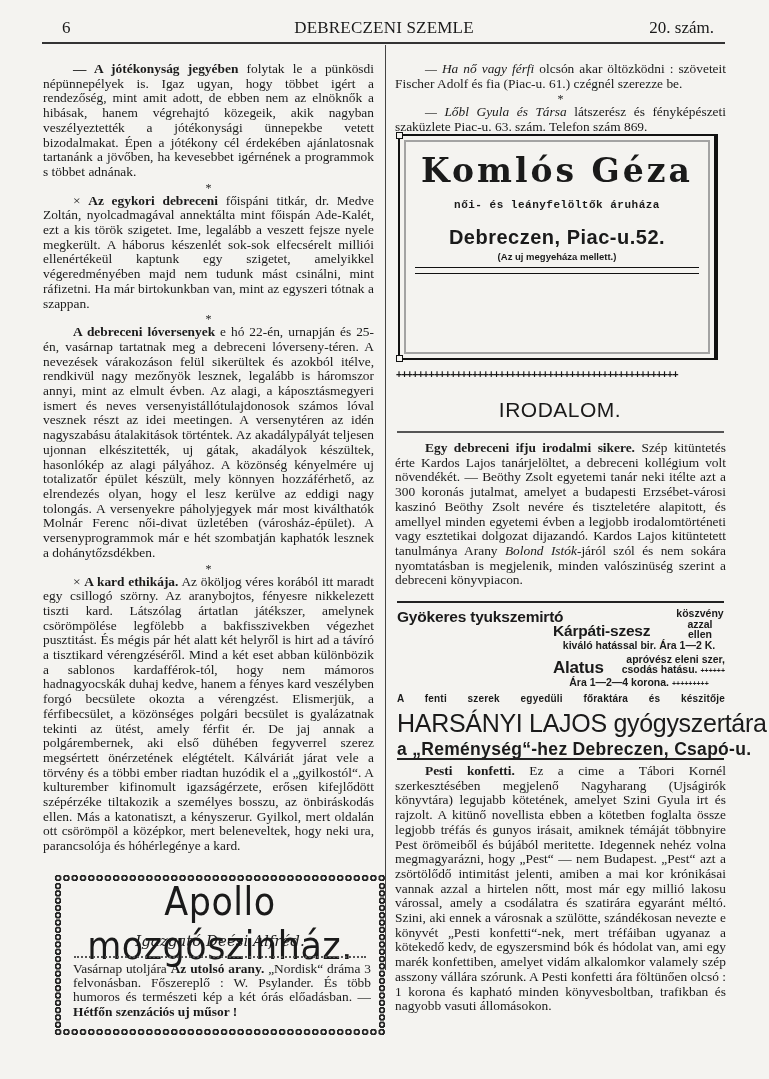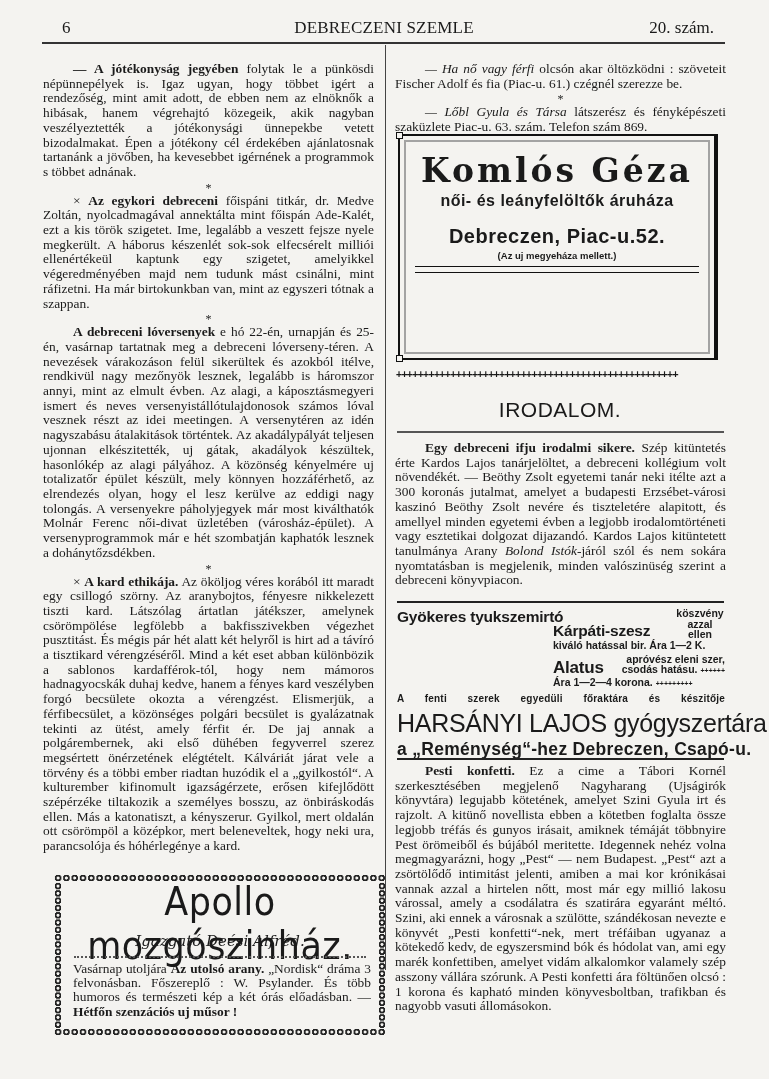--- a/index.html
+++ b/index.html
@@ -36,21 +36,21 @@
     border-top: 2px solid #111; border-left: 2px solid #111; border-bottom: 2px solid #111; border-right: 4px solid #111;
     box-sizing: border-box;
   }
   .ad-komlos .inner {
     position: absolute; left: 4px; right: 4px; top: 4px; bottom: 4px;
     border: 2px solid #a3a3a3;
     text-align: center;
   }
   .ad-komlos .corner { position: absolute; width: 5px; height: 5px; border: 1.5px solid #111; background: #f4f3f0; }
   .ad-komlos .k-name { font-family: "DejaVu Serif", serif; font-weight: 900; font-size: 33px; letter-spacing: 3px; margin-top: 11px; line-height: 36px; }
-  .ad-komlos .k-sub { font-family: Liberation Sans, sans-serif; font-weight: bold; font-size: 16px; margin-top: 3px; letter-spacing: 0.5px; }
+  .ad-komlos .k-sub { font-family: Liberation Mono, monospace; font-weight: bold; font-size: 11px; margin-top: 10px; letter-spacing: 0.5px; }
   .ad-komlos .k-addr { font-family: Liberation Sans, sans-serif; font-weight: 900; font-size: 20px; margin-top: 15px; letter-spacing: 0.5px; }
   .ad-komlos .k-note { font-family: "Liberation Sans", sans-serif; font-weight: bold; font-size: 9.5px; margin-top: 2px; }
   .ad-komlos .k-rule { height: 5px; border-top: 1.5px solid #111; border-bottom: 1.5px solid #111; margin: 5px 9px 0 9px; }
   .ad-komlos .k-body { font-family: "Liberation Sans", sans-serif; font-weight: bold; font-size: 21px; line-height: 24px; margin: 6px 10px 0 10px; text-align: justify; text-align-last: justify; letter-spacing: -0.3px; }
 
   .plus-row { position: absolute; left: 396px; top: 369px; width: 326px; font-size: 10px; letter-spacing: -0.6px; overflow: hidden; white-space: nowrap; font-family: "DejaVu Sans Mono", monospace; font-weight: bold; line-height: 10px; }
 
   .sect-title { position: absolute; left: 395px; top: 398px; width: 330px; text-align: center; font-family: "Liberation Sans", sans-serif; font-size: 21px; letter-spacing: 0.5px; }
   .sect-rule { position: absolute; left: 397px; top: 431px; width: 327px; height: 2px; background: #555; }
 
@@ -60,21 +60,21 @@
 
   
   .ad-harsanyi { position: absolute; left: 397px; top: 608px; width: 328px; font-family: "Liberation Sans", sans-serif; }
   .h-grid { display: flex; justify-content: space-between; }
   .h-left { width: 145px; }
   .h-right { width: 172px; }
   .h-big { font-weight: bold; font-size: 15.5px; line-height: 18px; white-space: nowrap; letter-spacing: -0.2px; }
   .h-small { font-weight: bold; font-size: 10.5px; line-height: 13px; text-align: justify; }
   .h-right .row { display: flex; align-items: flex-end; justify-content: space-between; }
   .h-right .mini { font-weight: bold; font-size: 10.5px; line-height: 10.5px; text-align: center; }
-  .h-right .mini-r { font-weight: bold; font-size: 10.5px; line-height: 11px; text-align: left; }
+  .h-right .mini-r { font-weight: bold; font-size: 10.5px; line-height: 11px; text-align: center; }
   .h-line { font-weight: bold; font-size: 10px; line-height: 18px; white-space: nowrap; text-align: justify; text-align-last: justify; margin-top: 1px; letter-spacing: 0.2px; }
   .h-name { font-size: 25px; line-height: 30px; white-space: nowrap; margin-top: 0; letter-spacing: -0.3px; }
   .h-addr { font-weight: bold; font-size: 17.5px; line-height: 22px; white-space: nowrap; letter-spacing: 0.3px; }
   .rule-b { position: absolute; left: 397px; top: 758px; width: 327px; height: 1.5px; background: #222; }
 
   .pesti { position: absolute; left: 395px; top: 764px; width: 331px; font-size: 13.4px; line-height: 14.7px; text-align: justify; }
 
   
   .ad-apollo { position: absolute; left: 54px; top: 874px; width: 332px; height: 162px; }
   .ad-apollo .dots-top, .ad-apollo .dots-bot {

